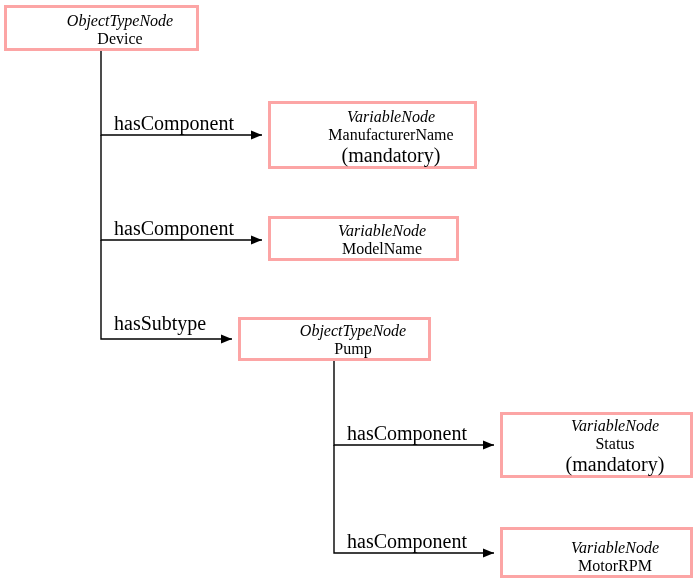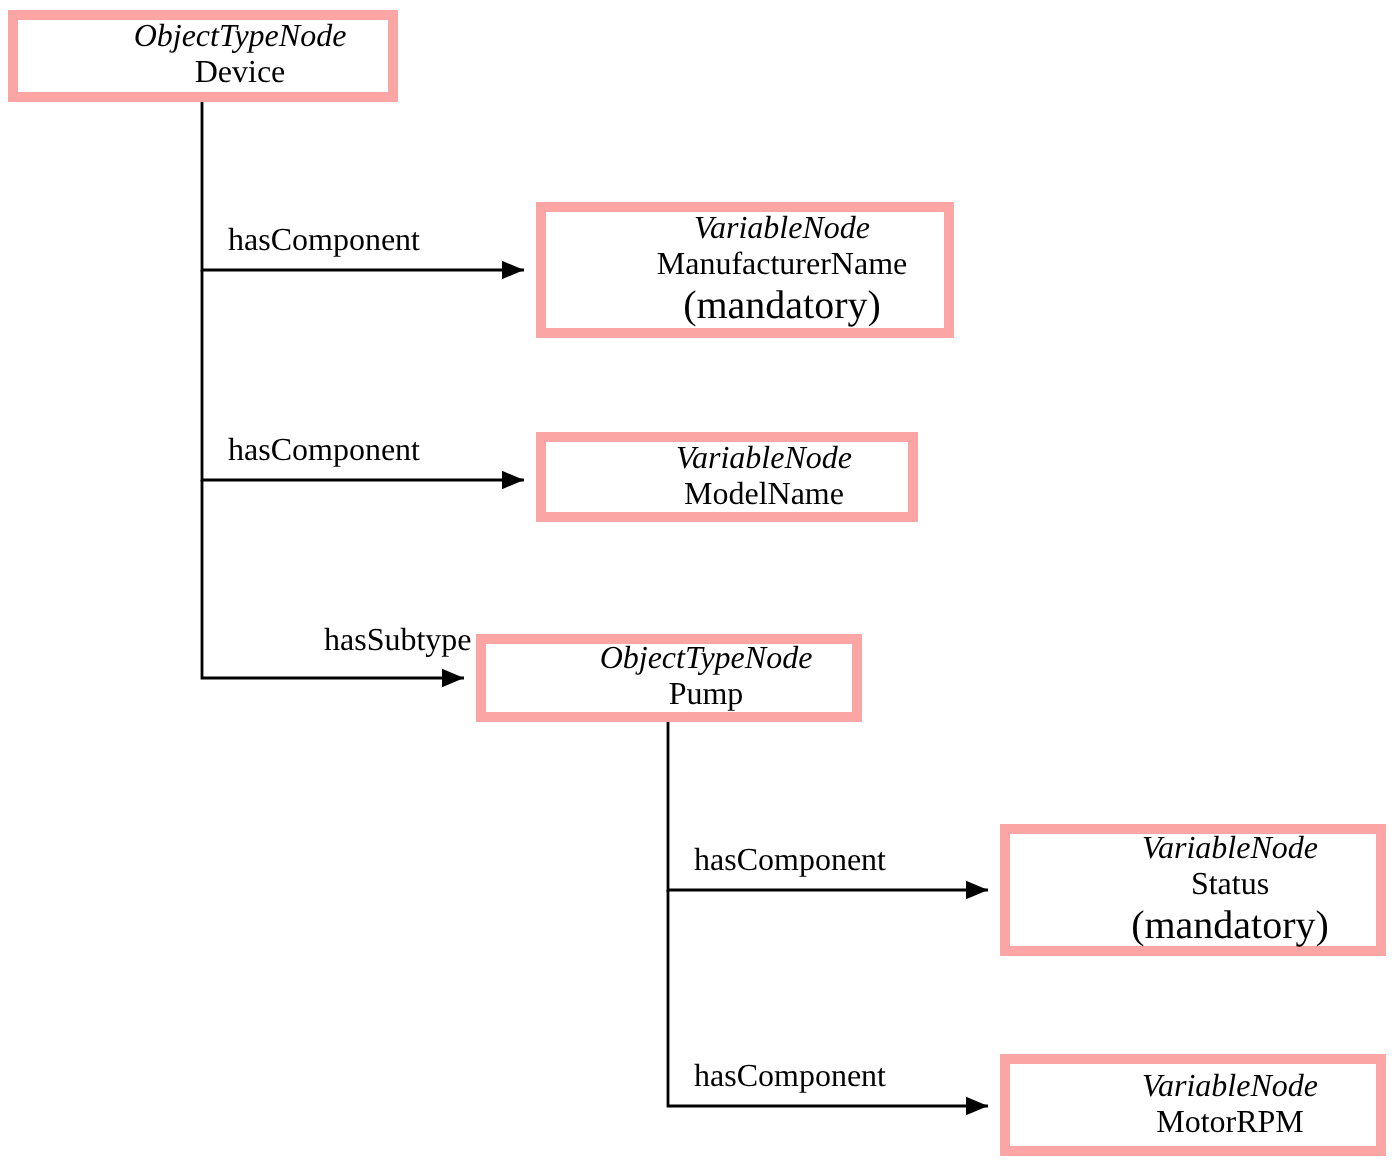--- a/index.html
+++ b/index.html
@@ -20,26 +20,26 @@
     position: absolute;
     left: 0;
     top: 0;
     width: 699px;
     height: 583px;
     pointer-events: none;
   }
   .node-box {
     position: absolute;
     box-sizing: border-box;
-    border: 5px solid #fca5a5;
+    border: 3px solid #fca5a5;
     background: #ffffff;
     display: flex;
     flex-direction: column;
     align-items: center;
-    justify-content: center;
+    justify-content: flex-end;
     line-height: 1.12;
     color: #000000;
     text-align: center;
     padding-left: 37px;
   }
   .node-kind {
     font-style: italic;
     font-size: 16px;
     white-space: nowrap;
   }
@@ -50,21 +50,21 @@
     font-family: Liberation Serif, serif;
   }
   .node-qualifier {
     font-style: normal;
     font-size: 20px;
     white-space: nowrap;
   }
   .edge-label {
     position: absolute;
     font-family: "Liberation Serif", "DejaVu Serif", serif;
-    font-size: 16px;
+    font-size: 20px;
     font-style: normal;
     color: #000000;
     white-space: nowrap;
     background: transparent;
   }
 </style>
 </head>
 <body>
 
 <div id="diagram-canvas">
@@ -106,18 +106,18 @@
         <div class="node-qualifier">(mandatory)</div>
       </div>
       <div class="node-box" style="left: 500px; top: 527px; width: 193px; height: 51px;">
         <div class="node-kind">VariableNode</div>
         <div class="node-name">MotorRPM</div>
       </div>
     </div>
   <div id="label-layer">
       <div class="edge-label" style="left: 114px; top: 112px;">hasComponent</div>
       <div class="edge-label" style="left: 114px; top: 217px;">hasComponent</div>
-      <div class="edge-label" style="left: 114px; top: 312px; margin-left: 48px;">hasSubtype</div>
+      <div class="edge-label" style="left: 114px; top: 312px;">hasSubtype</div>
       <div class="edge-label" style="left: 347px; top: 422px;">hasComponent</div>
       <div class="edge-label" style="left: 347px; top: 530px;">hasComponent</div>
     </div>
 
 </div>
 
 </body></html>

